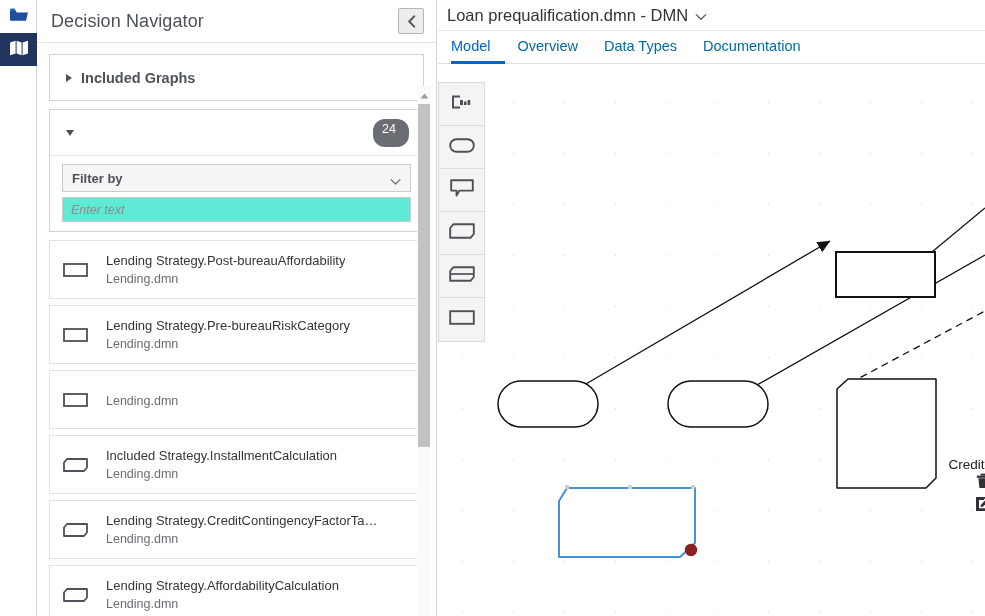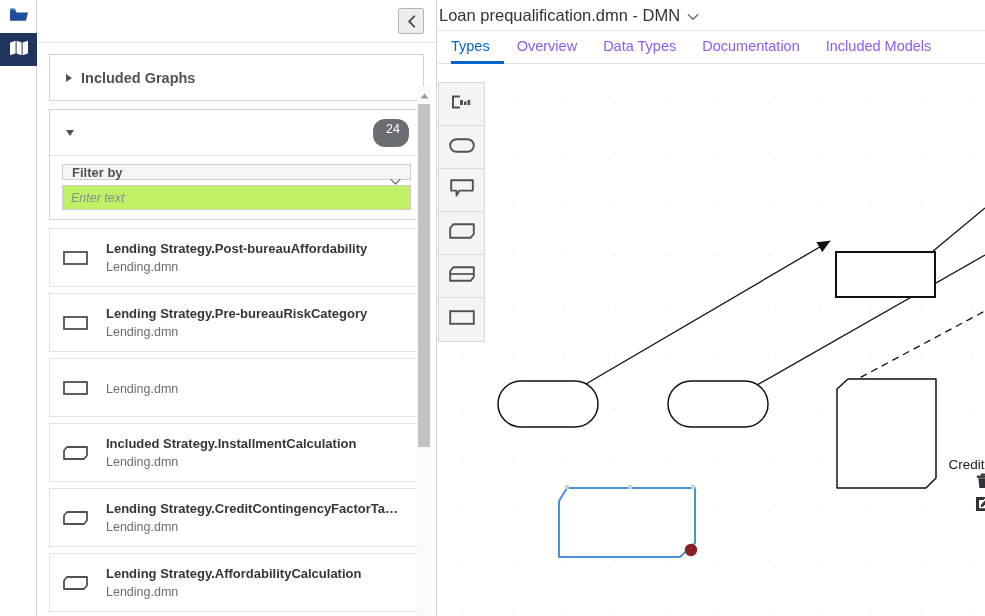--- a/index.html
+++ b/index.html
@@ -72,61 +72,61 @@
     border-right: 4.5px solid transparent;
   }
   .section-label {
     font-size: 14.5px; font-weight: bold; color: #4d5258;
   }
   .badge {
     margin-left: auto;
     background: #6a6e73; color: #fff;
     border-radius: 12px; font-size: 12.5px;
     min-width: 36px; height: 28px; line-height: 21px;
-    text-align: right; padding: 0 9px;
+    text-align: left; padding: 0 9px;
   }
 
   .filter-zone {
     border-top: 1px solid #e4e4e4;
     padding: 8px 12px 9px 12px;
     background: #fff;
   }
   .filter-select {
-    height: 16px; width: 100%;
+    height: 28px; width: 100%;
     border: 1px solid #cccccc; background: #f5f5f5;
     display: flex; align-items: center; padding: 0 9px;
     font-size: 13px; color: #4d5258; font-weight: bold;
     cursor: pointer; position: relative;
   }
   .filter-select .chev { position: absolute; right: 9px; top: 9px; }
   .filter-input {
     margin-top: 5px;
     height: 25px; width: 100%;
-    border: 1px solid #cccccc; background: #bef264;
+    border: 1px solid #cccccc; background: #5eead4;
     font-size: 12.5px; color: #6a6e73;
     padding: 0 8px; font-style: italic;
     font-family: "Liberation Sans", sans-serif;
     outline: none;
   }
   .filter-input::placeholder { color: #8a8d90; font-style: italic; }
 
   .comp-list { padding: 0 12px; }
   .comp-item {
     border: 1px solid #e2e2e2;
     background: #fff;
     height: 59px;
     margin-bottom: 6px;
     display: flex; align-items: center;
     padding-left: 13px;
     cursor: pointer;
   }
   .comp-icon { width: 43px; flex: 0 0 43px; display: flex; align-items: center; }
   .comp-text { min-width: 0; }
   .comp-name {
-    font-size: 13px; font-weight: bold; color: #363636;
+    font-size: 13px; font-weight: normal; color: #363636;
     white-space: nowrap; overflow: hidden; text-overflow: ellipsis;
     max-width: 305px; line-height: 16px;
   }
   .comp-file {
     font-size: 12.5px; color: #6a6e73; margin-top: 3px; line-height: 15px;
   }
 
   
   .sb-track {
     position: absolute; right: 5px; top: 43px; width: 14px; bottom: 0;
@@ -141,33 +141,33 @@
     background: #c2c2c2;
   }
 
   
   .editor {
     position: absolute; left: 438px; top: 0; right: 0; bottom: 0;
     background: #fff;
   }
   .ed-title {
     height: 31px; display: flex; align-items: center;
-    padding-left: 1px;
+    padding-left: 9px;
     border-bottom: 1px solid #e8e8e8;
   }
   .ed-title-text { font-size: 16.5px; color: #333; }
   .ed-title-caret { margin-left: 7px; margin-top: 2px; }
   .ed-tabs {
     height: 33px; display: flex; align-items: stretch;
     border-bottom: 1px solid #e0e0e0;
     padding-left: 13px;
   }
   .ed-tab {
     display: flex; align-items: center;
-    font-size: 14.5px; color: #8b5cf6;
+    font-size: 14.5px; color: #0369a1;
     padding: 0 13px; cursor: pointer;
     border-bottom: 3px solid transparent;
     margin-bottom: -1px;
   }
   .ed-tab:first-child { padding-left: 0; padding-right: 14px; }
   .ed-tab.active { color: #0066cc; border-bottom-color: #0066cc; font-weight: 400; }
 
   .canvas {
     position: absolute; top: 65px; left: 0; right: 0; bottom: 0;
     overflow: hidden;
@@ -226,20 +226,21 @@
           <path d="M1 2.5 L6.6 0.8 L6.6 13.4 L1 15.2 Z" fill="#ffffff"></path>
           <path d="M7.6 0.8 L12.6 2.6 L12.6 15.2 L7.6 13.4 Z" fill="#ffffff"></path>
           <path d="M13.6 2.6 L19 0.8 L19 13.4 L13.6 15.2 Z" fill="#ffffff"></path>
         </svg>
       </span>
     </div>
   </div>
 
   <div class="navpanel">
     <div class="nav-header">
+      <div class="nav-title">Decision Navigator</div>
       <div class="collapse-btn">
         <span>
           <svg width="9" height="13" viewBox="0 0 9 13">
             <path d="M7.2 1.3 L2.2 6.5 L7.2 11.7" fill="none" stroke="#4d5258" stroke-width="1.9" stroke-linecap="round" stroke-linejoin="round"></path>
           </svg>
         </span>
       </div>
     </div>
 
     <div class="nav-body">
@@ -352,25 +353,24 @@
     <div class="ed-title">
       <span class="ed-title-text">Loan prequalification.dmn - DMN</span>
       <span class="ed-title-caret">
         <svg width="12" height="8" viewBox="0 0 12 8">
           <path d="M1.2 1.6 L6 6.2 L10.8 1.6" fill="none" stroke="#555" stroke-width="1.2" stroke-linecap="round" stroke-linejoin="round"></path>
         </svg>
       </span>
     </div>
 
     <div class="ed-tabs">
-        <div class="ed-tab active">Types</div>
+        <div class="ed-tab active">Model</div>
         <div class="ed-tab">Overview</div>
         <div class="ed-tab">Data Types</div>
         <div class="ed-tab">Documentation</div>
-        <div class="ed-tab">Included Models</div>
       </div>
 
     <div class="canvas">
 
       <div class="palette">
         <div class="pal-btn">
           <span>
             <svg width="21" height="15" viewBox="0 0 21 15">
               <path d="M9 1.5 L2 1.5 L2 12.5 L9 12.5" fill="none" stroke="#4d5258" stroke-width="2"></path>
               <rect x="9" y="5" width="3" height="5" fill="#4d5258"></rect>

